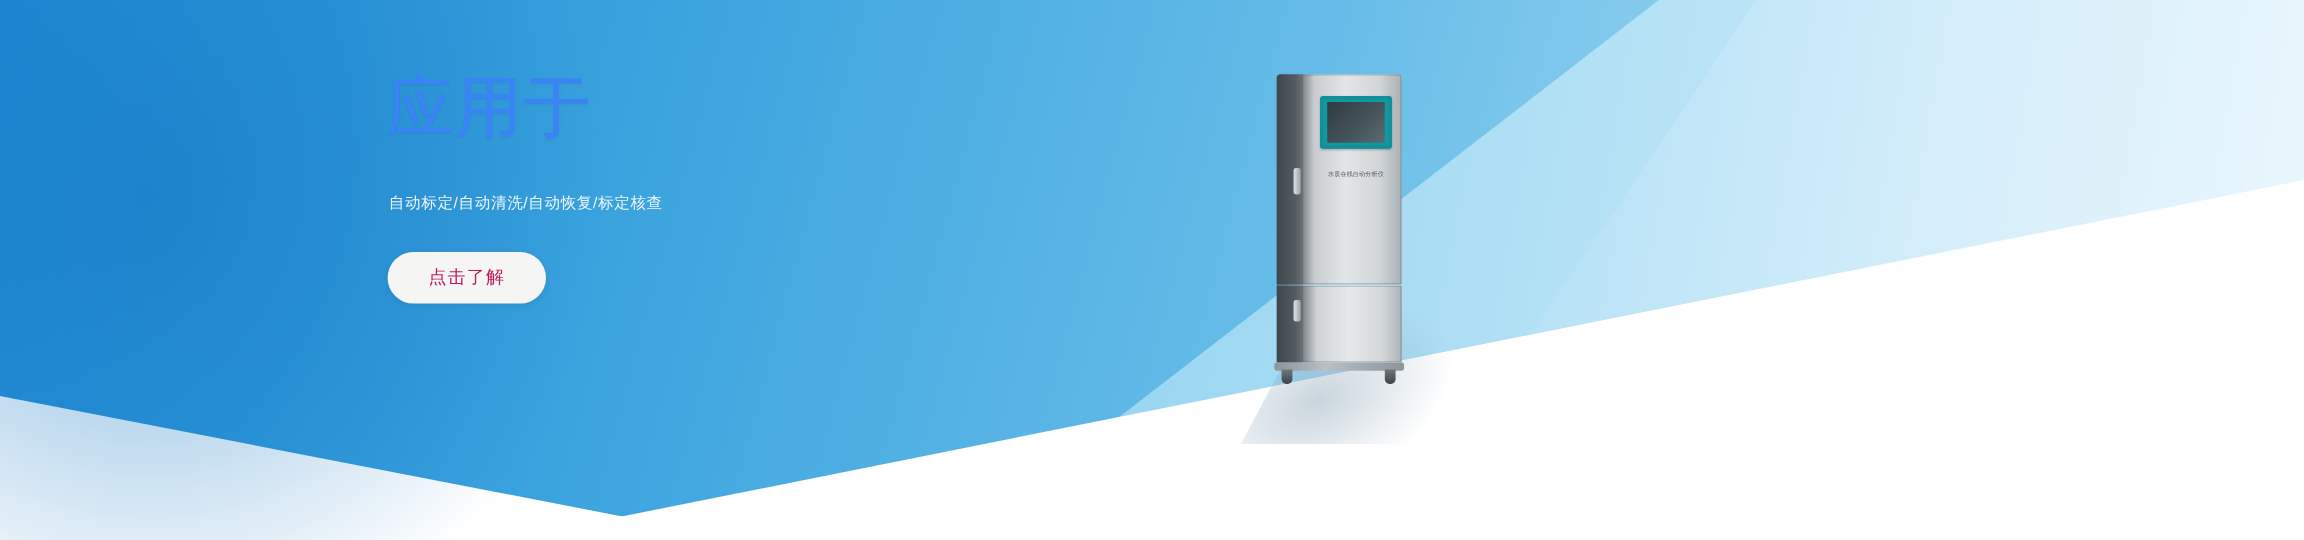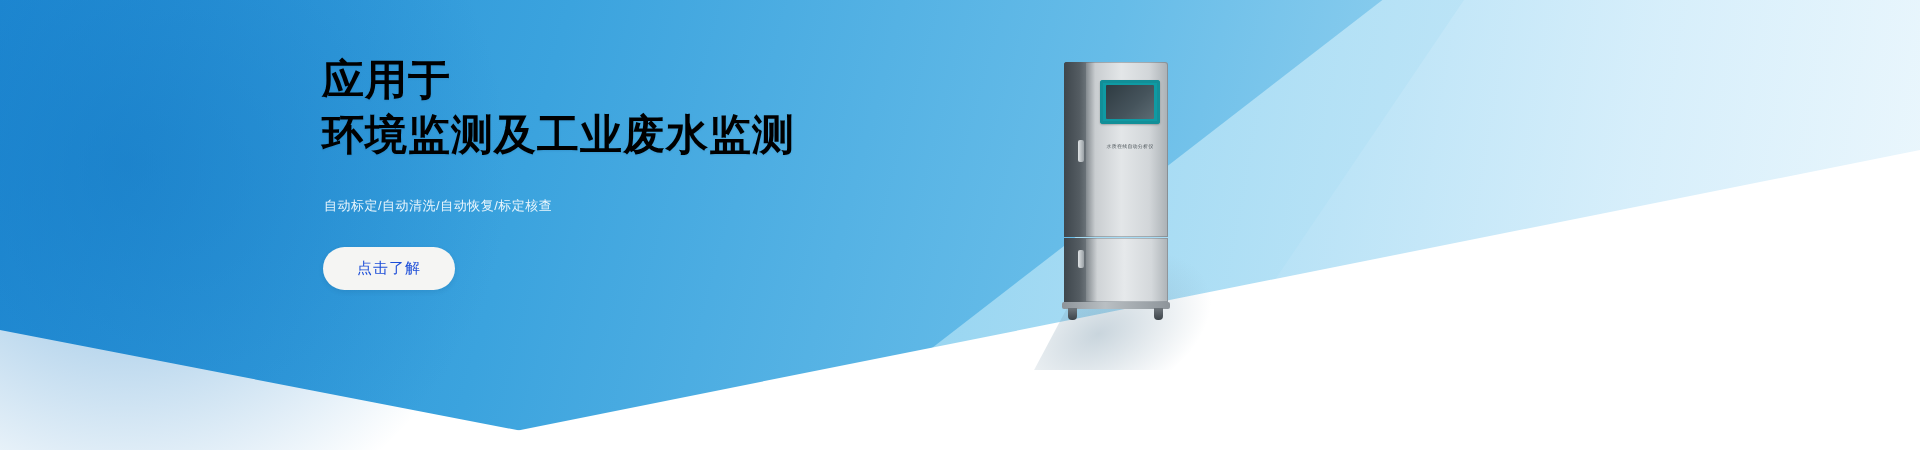--- a/index.html
+++ b/index.html
@@ -49,43 +49,43 @@
   .bg-glow{
     position:absolute;top:-60px;left:-120px;width:700px;height:560px;
     background:radial-gradient(circle at 35% 40%, rgba(20,120,195,.55), rgba(20,120,195,0) 68%);
   }
 
   
   .copy{
     position:absolute;left:322px;top:52px;width:640px;z-index:5;
   }
   .headline{
-    color:#000000;
-    font-size:42px;
+    color:#3b82f6;
+    font-size:56px;
     line-height:1.32;
-    font-weight:700;
+    font-weight:400;
     letter-spacing:1px;
     margin:0;
     text-shadow:0 1px 2px rgba(0,60,110,.12);
   }
   .headline .l2{display:block;white-space:nowrap;}
   .subhead{
     margin:34px 0 0 2px;
     color:#eaf6fd;
     font-size:13px;
     letter-spacing:.5px;
     font-weight:400;
     white-space:nowrap;
   }
   .cta{
     display:inline-block;
     margin-top:32px;
     margin-left:1px;
     background:#f5f5f3;
-    color:#1d4ed8;
+    color:#be185d;
     font-size:15px;
     letter-spacing:1px;
     padding:12px 34px;
     border:none;
     border-radius:22px;
     cursor:pointer;
     box-shadow:0 2px 5px rgba(0,50,90,.10);
     font-family:inherit;
     text-align:right;
   }
@@ -166,21 +166,20 @@
   <div class="bg-base"></div>
   <div class="bg-wedge-pale"></div>
   <div class="bg-wedge-light"></div>
   <div class="bg-white-tri"></div>
   <div class="bg-bottom-left"></div>
   <div class="bg-glow"></div>
 
   <div class="copy">
     <h1 class="headline">
       <span class="l1">应用于</span>
-      <span class="l2">环境监测及工业废水监测</span>
     </h1>
     <p class="subhead">自动标定/自动清洗/自动恢复/标定核查</p>
     <button class="cta">点击了解</button>
   </div>
 
   <div class="product">
     <div class="cabinet-shadow"></div>
 
     <div class="cab-upper">
       <div class="cab-side"></div>

